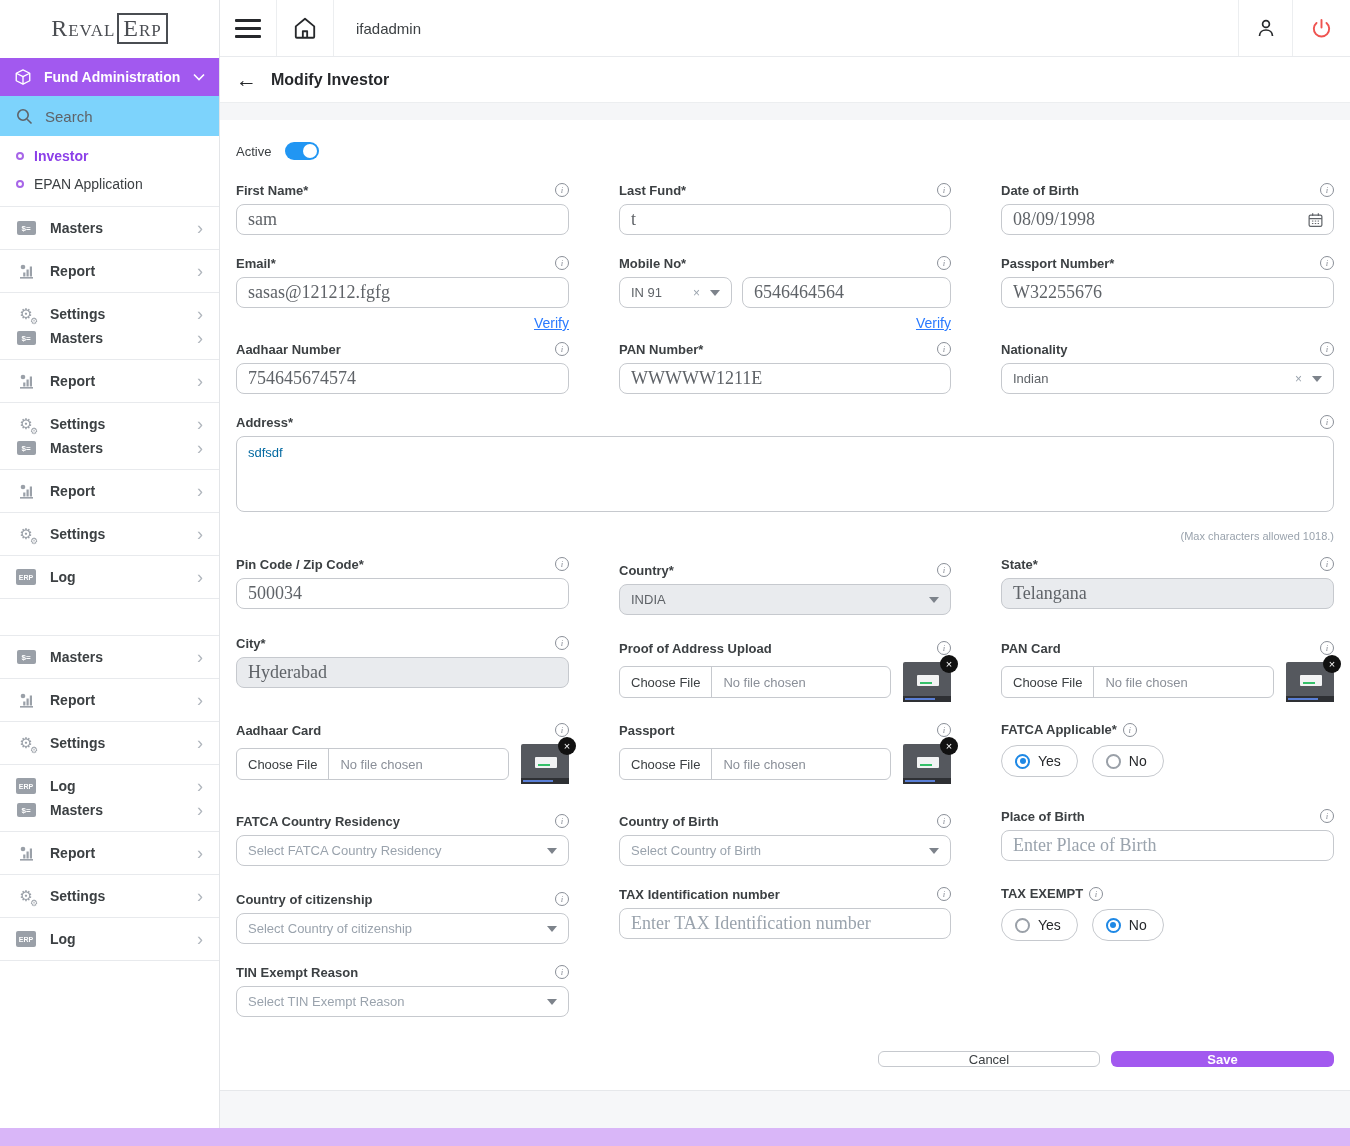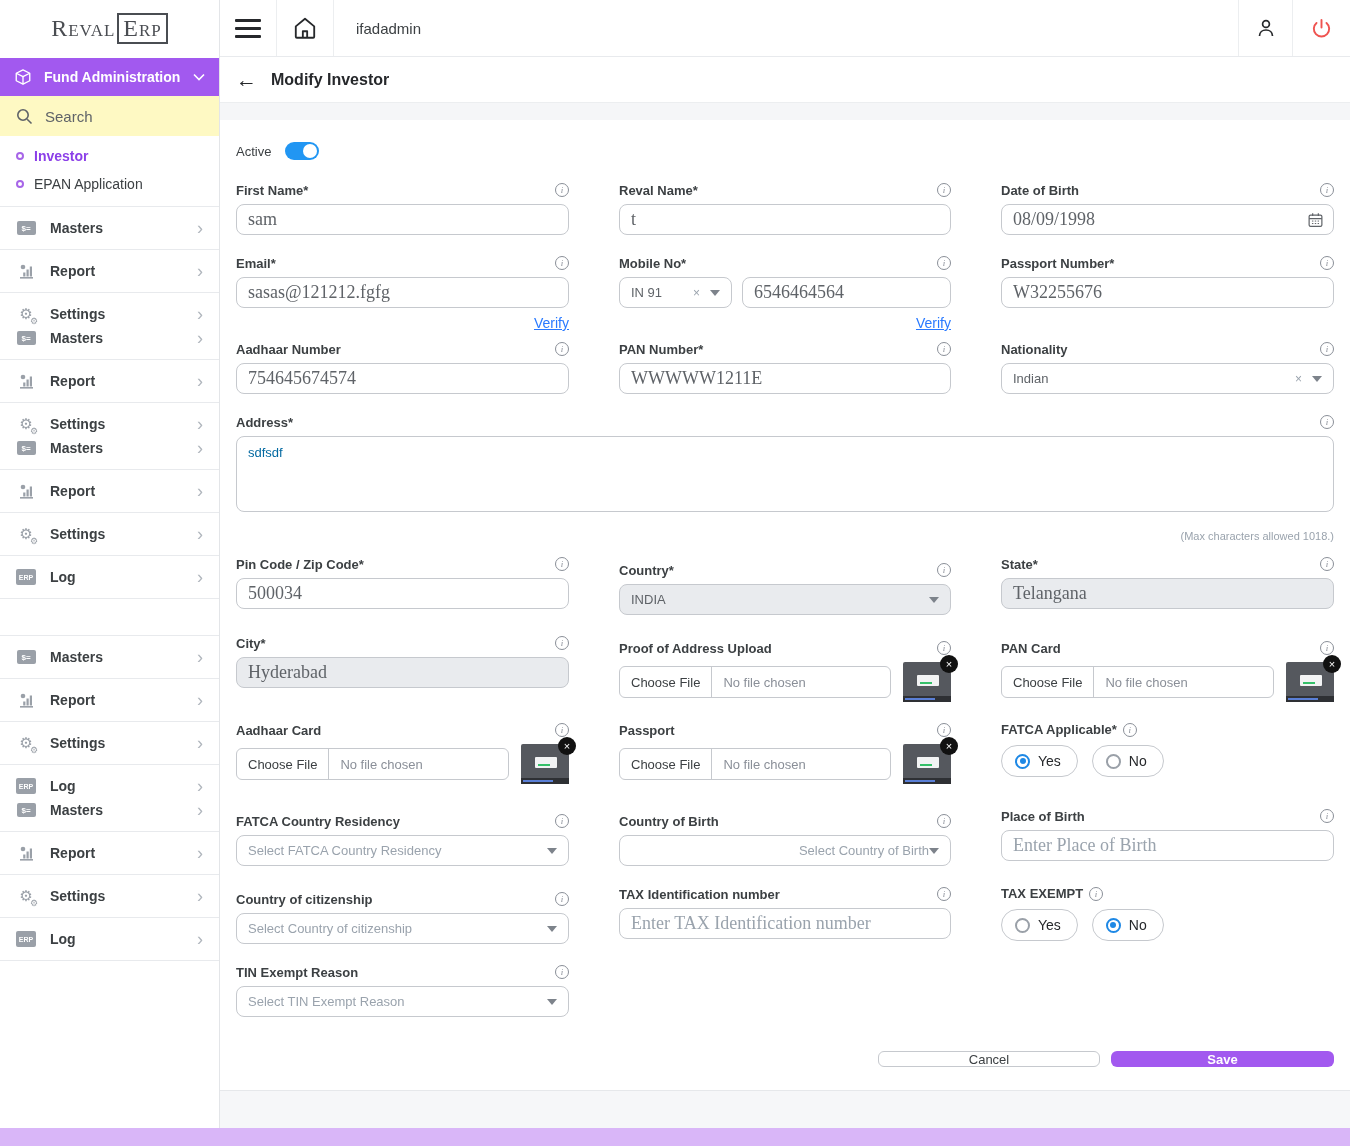--- a/index.html
+++ b/index.html
@@ -11,21 +11,21 @@
   .main { position:absolute; left:220px; top:0; right:0; height:1128px; background:#fff; }
   .bottom-bar { position:absolute; left:0; right:0; bottom:0; height:18px; background:#d9b6f8; z-index:5; }
   .content-footer { position:absolute; left:220px; right:0; bottom:18px; height:38px; background:#f6f7f9; border-top:1px solid #e6e8eb; }
 
   
   .logo-area { height:57px; display:flex; align-items:center; justify-content:center; }
   .logo { font-family:"Liberation Serif", serif; font-variant:small-caps; color:#4a4d52; font-size:24px; letter-spacing:1px; display:flex; align-items:center; }
   .logo .boxed { border:2px solid #4a4d52; padding:0px 4px; margin-left:2px; }
   .module-header { margin-top:1px; height:38px; background:#a259ef; color:#fff; display:flex; align-items:center; padding:0 14px; gap:12px; }
   .module-header .mh-label { font-size:14px; font-weight:700; flex:1; }
-  .search-row { height:40px; background:#fef9c3; display:flex; align-items:center; padding:0 16px; gap:12px; color:#5f6368; }
+  .search-row { height:40px; background:#7dd3fc; display:flex; align-items:center; padding:0 16px; gap:12px; color:#5f6368; }
   .search-row .search-text { font-size:15px; color:#5f6368; }
   .quick-links { padding:6px 0 8px 0; }
   .qlink { display:flex; align-items:center; gap:10px; padding:6px 16px; font-size:14px; cursor:pointer; }
   .qlink .dot { width:8px; height:8px; border-radius:50%; border:2px solid #a766e8; flex:none; }
   .qlink.active span.qtext { color:#8b3fe8; font-weight:700; }
   .menu-group { border-top:1px solid #e8eaed; }
   .menu-group + .menu-group { margin-top:36px; }
   .srow { border-bottom:1px solid #e8eaed; padding:9px 16px; }
   .sitem { display:flex; align-items:center; gap:14px; height:24px; cursor:pointer; }
   .sitem .slabel { flex:1; font-size:14px; font-weight:700; color:#3c4043; }
@@ -391,21 +391,21 @@
     <div class="frow">
       <div class="fcol">
         <div class="label-row">
             <span class="flabel">First Name*</span>
             <span class="info"></span>
           </div>
         <input class="tinput" value="sam" style="">
       </div>
       <div class="fcol c2">
         <div class="label-row">
-            <span class="flabel">Reval Name*</span>
+            <span class="flabel">Last Fund*</span>
             <span class="info"></span>
           </div>
         <input class="tinput" value="t" style="">
       </div>
       <div class="fcol">
         <div class="label-row">
             <span class="flabel">Date of Birth</span>
             <span class="info"></span>
           </div>
         <div class="with-icon">
@@ -624,21 +624,21 @@
       <div class="fcol" style="padding-top:5px;">
         <div class="label-row">
             <span class="flabel">FATCA Country Residency</span>
             <span class="info"></span>
           </div>
         <div class="selbox">
           <span class="seltext placeholder">Select FATCA Country Residency</span>
           <span class="caret"></span>
         </div>
       </div>
-      <div class="fcol c2" style="padding-top:5px;text-align:right;">
+      <div class="fcol c2" style="padding-top:5px;">
         <div class="label-row">
             <span class="flabel">Country of Birth</span>
             <span class="info"></span>
           </div>
         <div class="selbox">
           <span class="seltext placeholder">Select Country of Birth</span>
           <span class="caret"></span>
         </div>
       </div>
       <div class="fcol">

